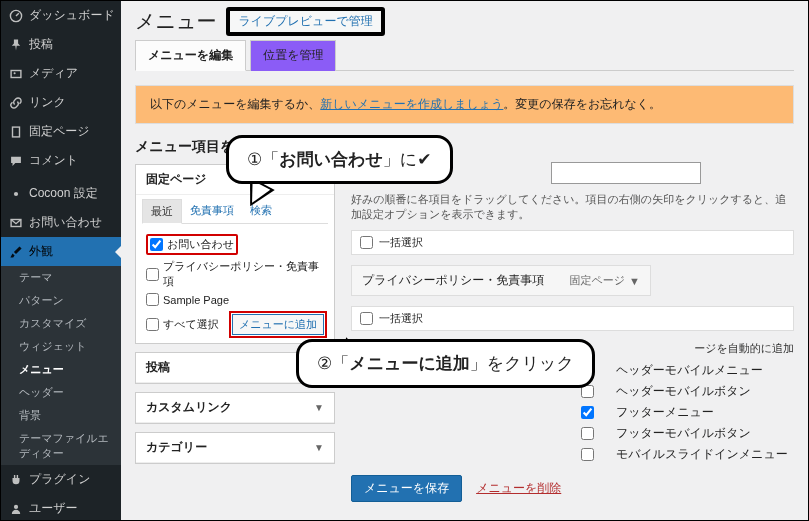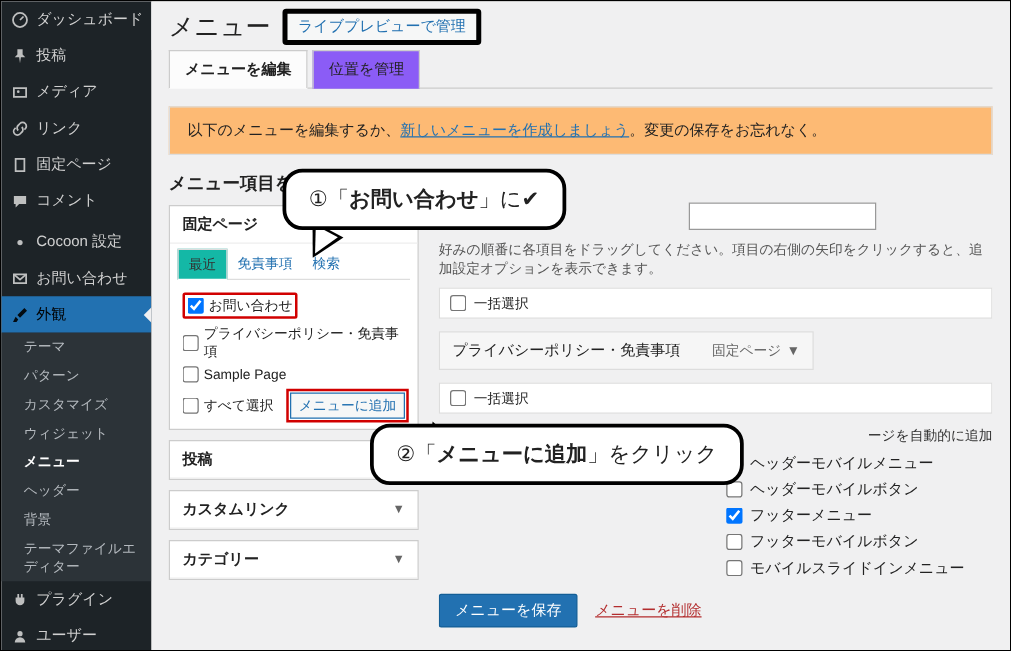--- a/index.html
+++ b/index.html
@@ -144,21 +144,21 @@
   .mini-tabs .mt {
     padding: 4px 8px;
     color: #2271b1;
     cursor: pointer;
   }
   .mini-tabs .mt.active {
     border: 1px solid #ddd;
     border-bottom: 1px solid #fff;
     margin-bottom: -1px;
     color: #333;
-    background: #14b8a6;
+    background: #e5e5e5;
   }
   .chk-row { display: flex; align-items: center; gap: 4px; padding: 2px 0; font-size: 11px; }
   .chk-row input { width: 13px; height: 13px; }
   .hl-red { border: 2px solid #d10000; padding: 1px 2px; border-radius: 2px; display: inline-flex; gap:4px; align-items:center;}
   .mactions { display: flex; justify-content: space-between; align-items: center; margin-top: 6px; }
   .btn-add {
     border: 1px solid #2271b1;
     color: #2271b1;
     background: #f6f7f7;
     padding: 2px 6px;
@@ -185,21 +185,21 @@
     display: flex;
     justify-content: space-between;
     align-items: center;
     padding: 6px 10px;
     font-size: 12px;
     margin-bottom: 10px;
     width: 300px;
   }
   .menu-item .tag { font-size: 11px; color: #666; display:flex; gap:4px; align-items:center;}
   .locations { font-size: 12px; }
-  .locations .loc { display: flex; align-items: center; gap: 6px; padding: 2px 0; }
+  .locations .loc { display: flex; align-items: center; gap: 22px; padding: 2px 0; }
 
   .savebar { display: flex; align-items: center; gap: 14px; margin-top: 10px; }
   .btn-primary {
     background: #2271b1;
     color: #fff;
     border: 1px solid #135e96;
     padding: 4px 12px;
     font-size: 12px;
     cursor: pointer;
     border-radius: 2px;

